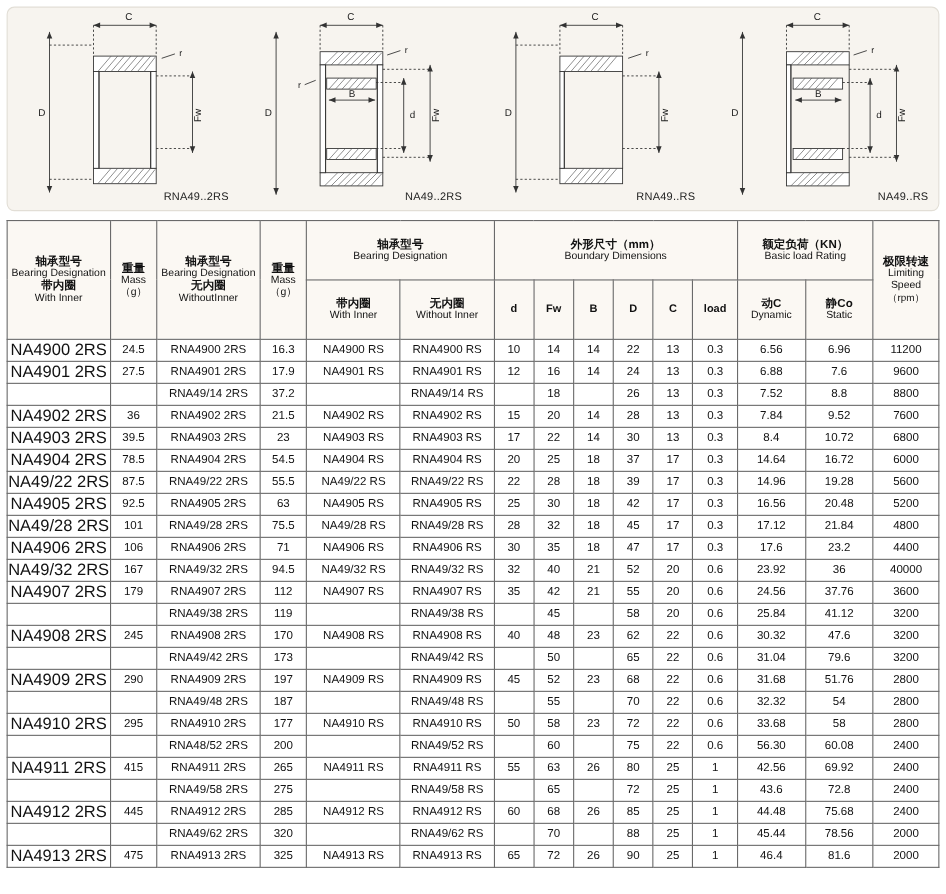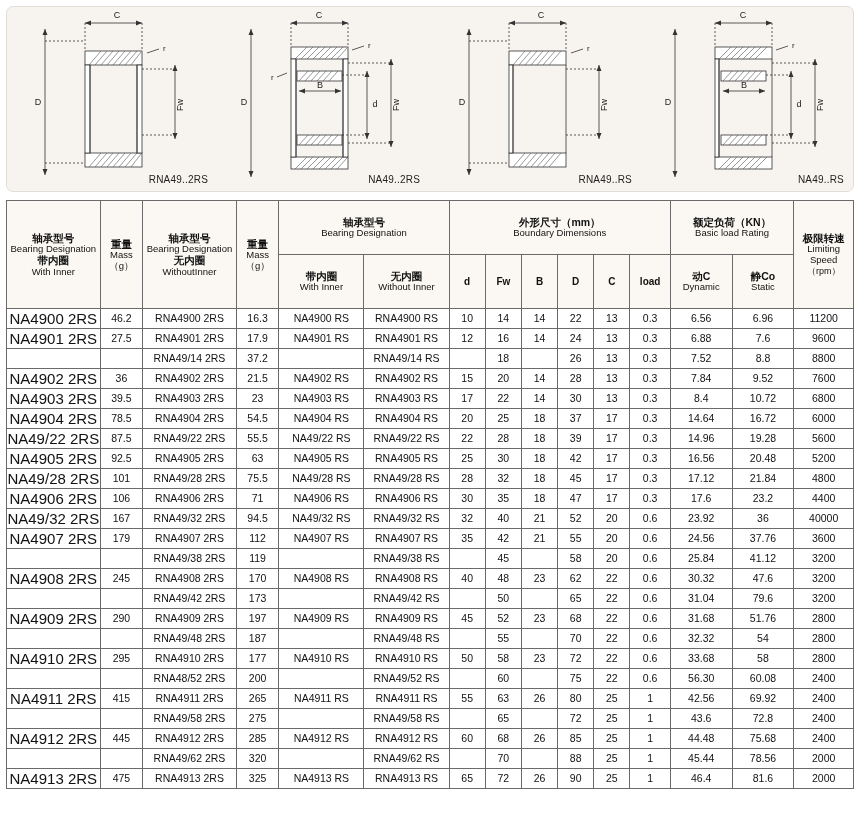--- a/index.html
+++ b/index.html
@@ -431,21 +431,21 @@
         </th>
         <th>
           <span class="cn">静Co</span>
           <span class="en">Static</span>
         </th>
       </tr>
     </thead>
     <tbody id="tbody">
         <tr>
           <td>NA4900 2RS</td>
-          <td>46.2</td>
+          <td>24.5</td>
           <td>RNA4900 2RS</td>
           <td>16.3</td>
           <td>NA4900 RS</td>
           <td>RNA4900 RS</td>
           <td>10</td>
           <td>14</td>
           <td>14</td>
           <td>22</td>
           <td>13</td>
           <td>0.3</td>

